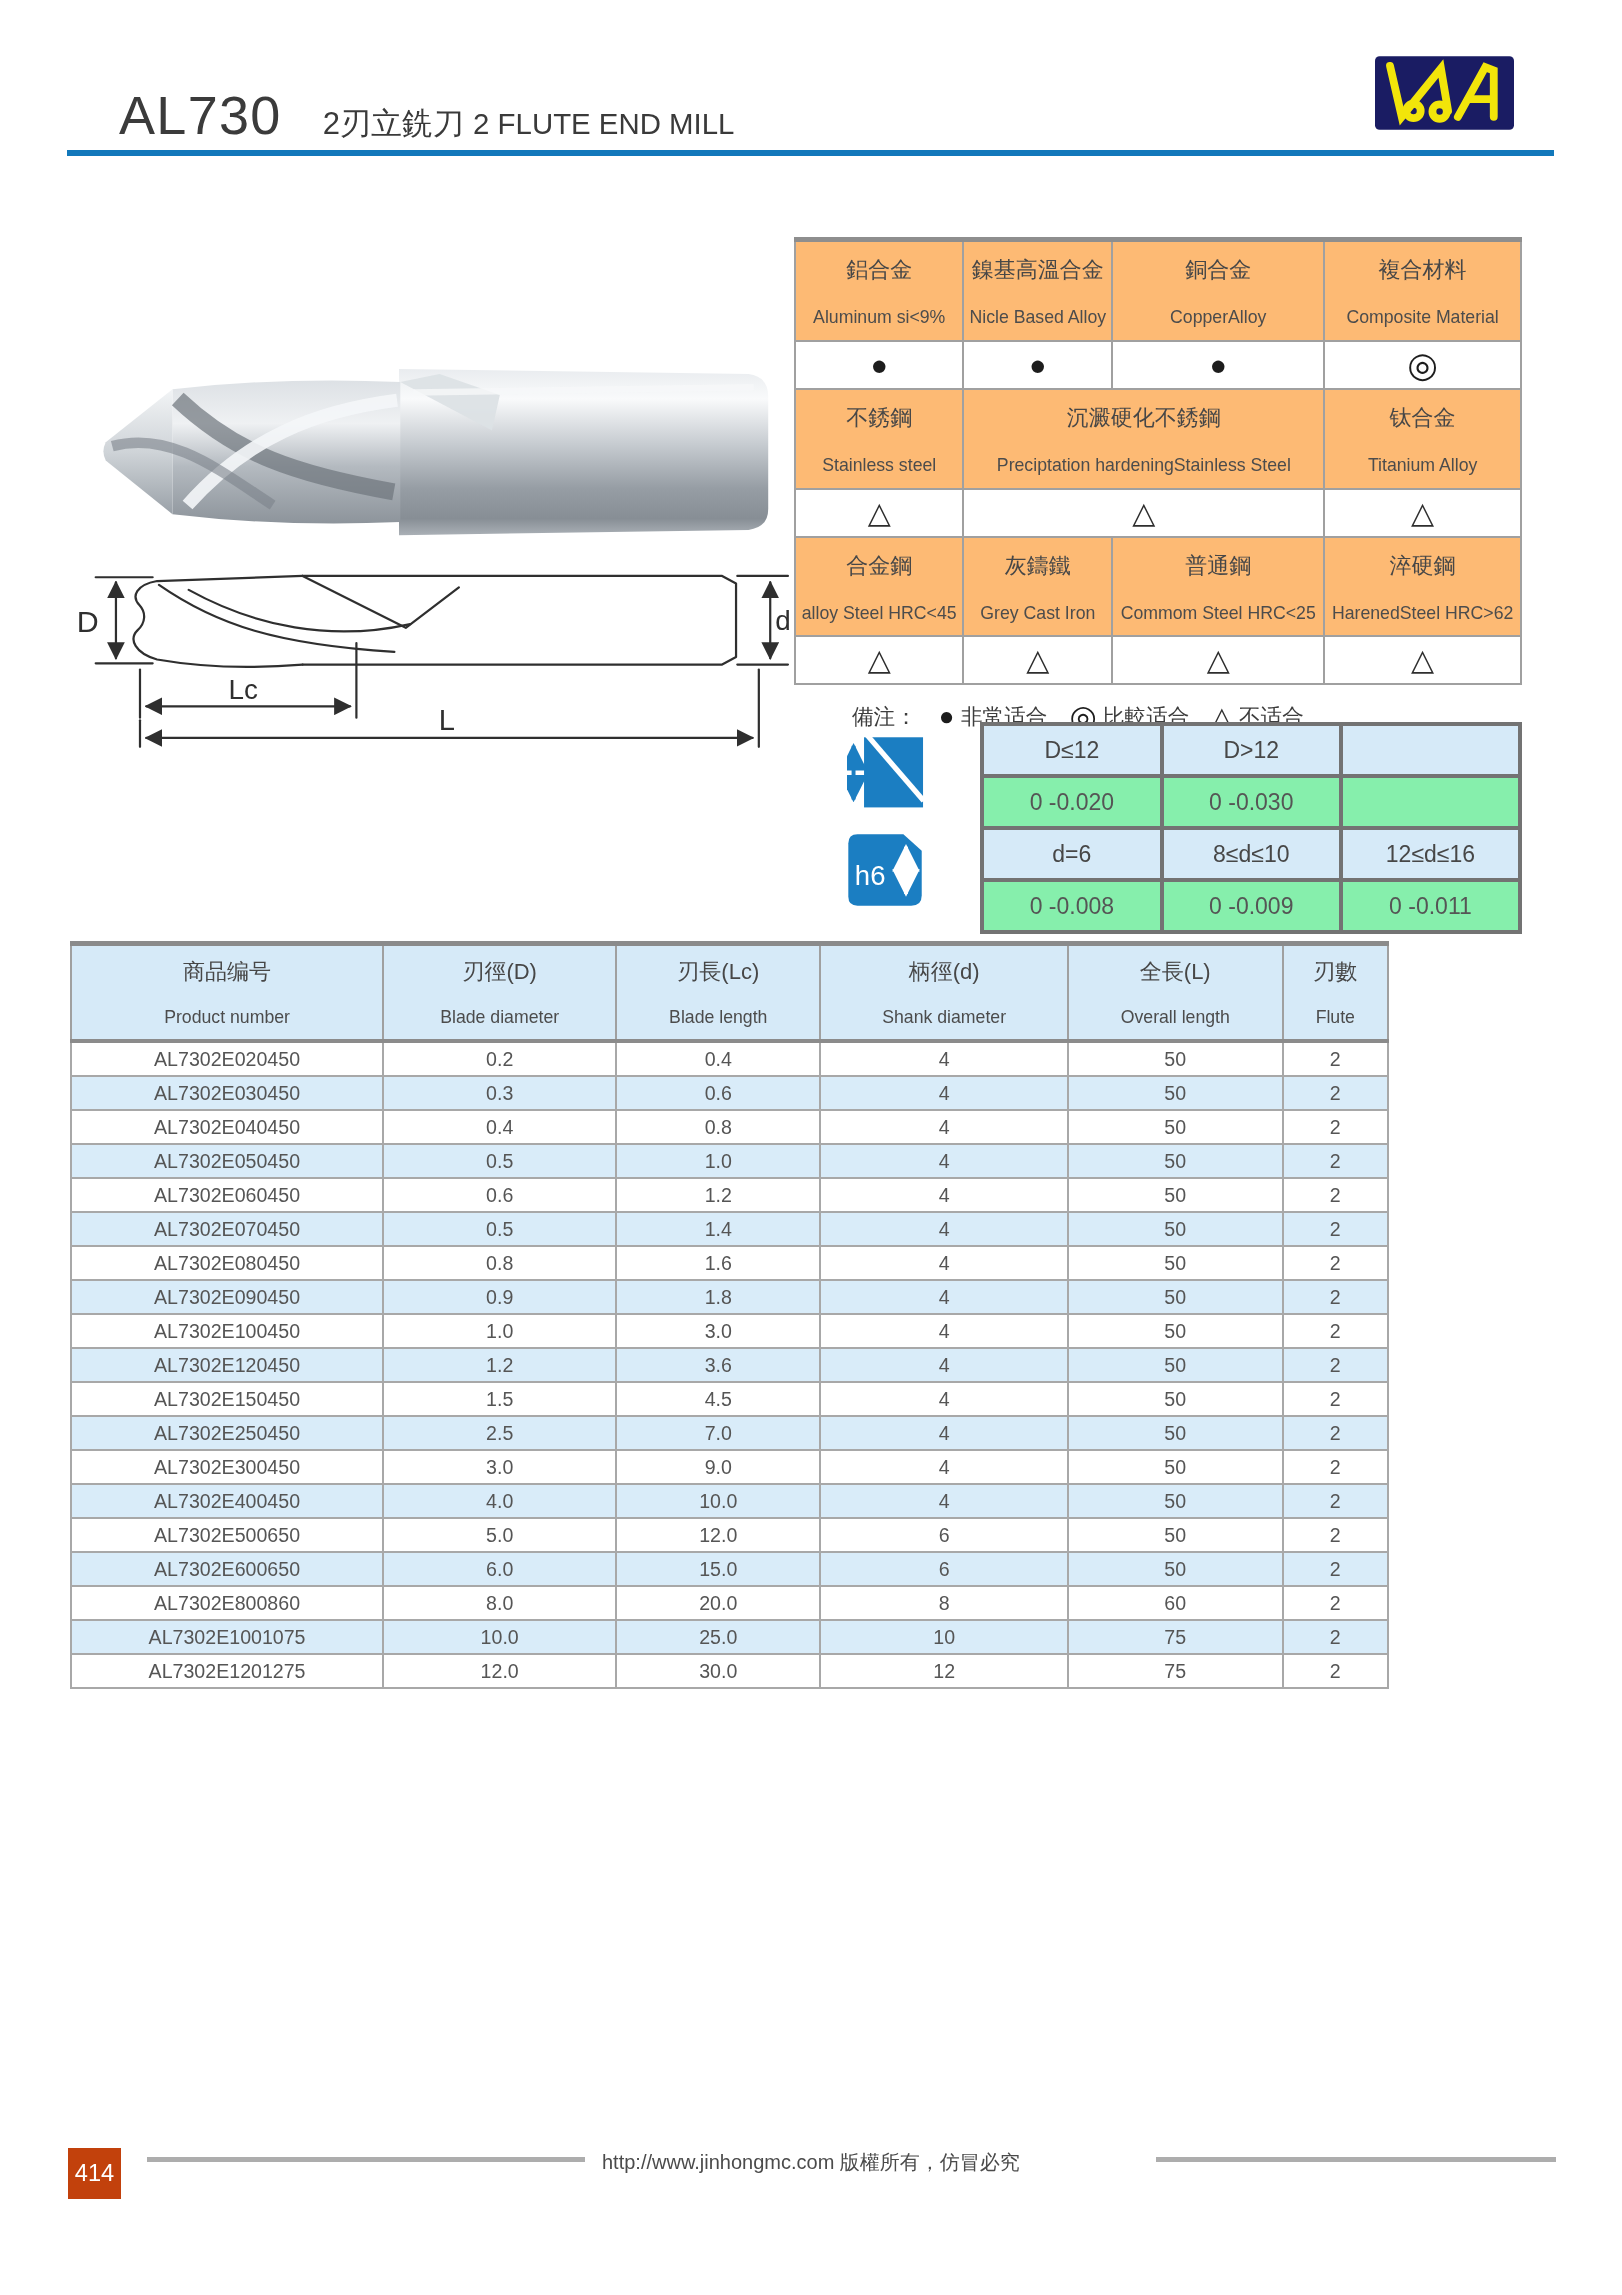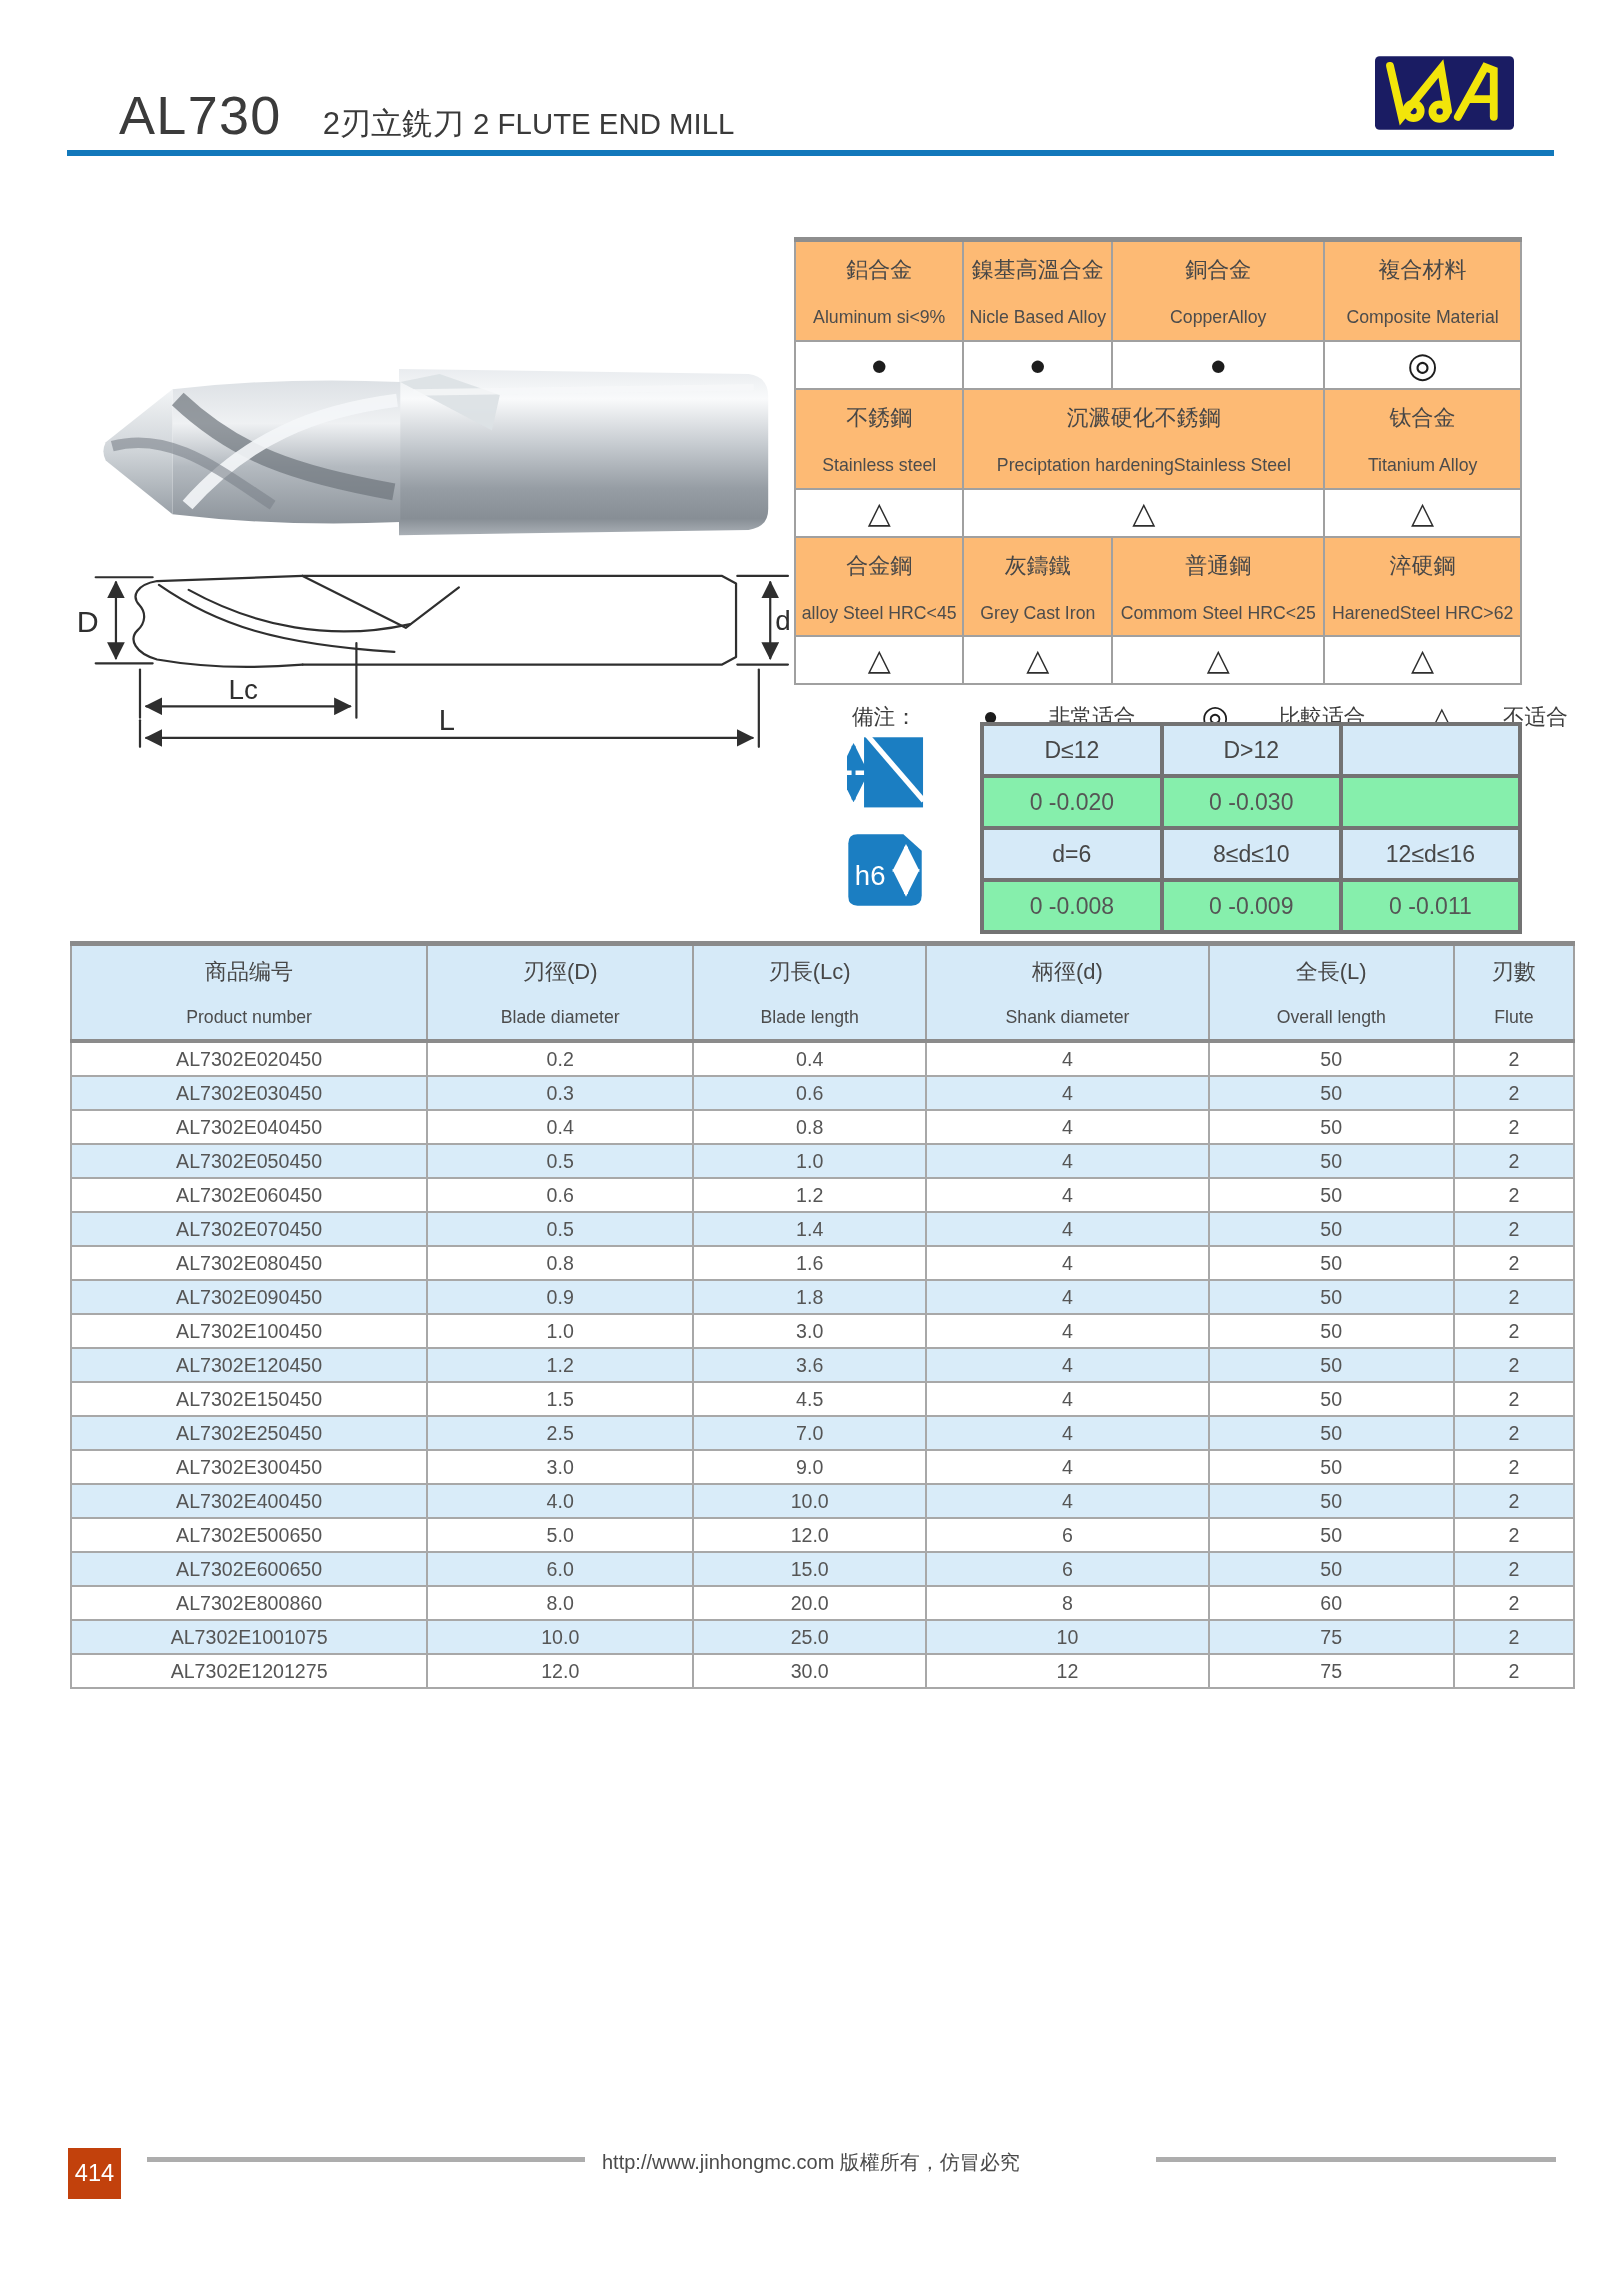--- a/index.html
+++ b/index.html
@@ -25,36 +25,36 @@
   .mat-table{border-top:5.2px solid #8e8e8e;}
   .mat-hd{background:#fdba74;height:96px;}
   .mat-hd .cn{font-size:22px;color:#474747;padding-top:13px;}
   .mat-hd .en{font-size:17.7px;color:#4c4c4c;padding:22px 0 11.8px 0;}
   .mat-sym{background:#ffffff;height:46px;color:#1d1d1d;}
   .sym-filled-circle{font-size:29px;line-height:46px;}
   .sym-double-circle{font-size:35px;line-height:46px;}
   .sym-triangle{font-size:30px;line-height:46px;color:#2e2e2e;}
 
   
-  .legend{position:absolute;left:852px;top:698px;display:flex;align-items:center;font-size:21.6px;color:#3d3d3d;white-space:nowrap;gap:44px;}
+  .legend{position:absolute;left:852px;top:698px;display:flex;align-items:center;font-size:21.6px;color:#3d3d3d;white-space:nowrap;}
   .legend .lg-sym{margin:0 6.5px 0 22px;color:#1c1c1c;}
   .legend .s-filled-circle{font-size:26px;}
   .legend .s-double-circle{font-size:31px;}
   .legend .s-triangle{font-size:27.5px;color:#303030;}
 
   
   .tol-icon1{position:absolute;left:847px;top:734px;width:78px;height:78px;}
   .tol-icon2{position:absolute;left:847px;top:831px;width:78px;height:78px;}
   .tol-table{position:absolute;left:980px;top:722px;width:542px;border-collapse:collapse;table-layout:fixed;border-top:4.6px solid #8e8e8e;}
   .tol-table td{border:4px solid #737373;height:46px;text-align:center;vertical-align:middle;font-size:23px;}
   .tol-table td.hdr{background:#d6eaf8;color:#474747;}
   .tol-table td.val{background:#86efac;color:#555555;}
 
   
-  .prod-table{position:absolute;left:70px;top:941px;width:1505px;border-collapse:collapse;table-layout:fixed;
+  .prod-table{position:absolute;left:70px;top:941px;width:1319px;border-collapse:collapse;table-layout:fixed;
               border:2px solid #9f9f9f;border-top:5.2px solid #8b8b8b;}
   .prod-table th{background:#d6eaf8;border:2px solid #a0a0a0;border-bottom:4.6px solid #8b8b8b;height:93px;
                  padding:0;font-weight:normal;vertical-align:middle;}
   .prod-table th .cn{font-size:22px;color:#474747;}
   .prod-table th .en{font-size:17.7px;color:#4c4c4c;margin-top:19.6px;}
   .prod-table td{border:2px solid #a8a8a8;height:30px;text-align:center;vertical-align:middle;
                  font-size:19.6px;color:#555555;background:#ffffff;}
   .prod-table tbody tr:nth-child(even) td{background:#d9ecf9;}
 
   

